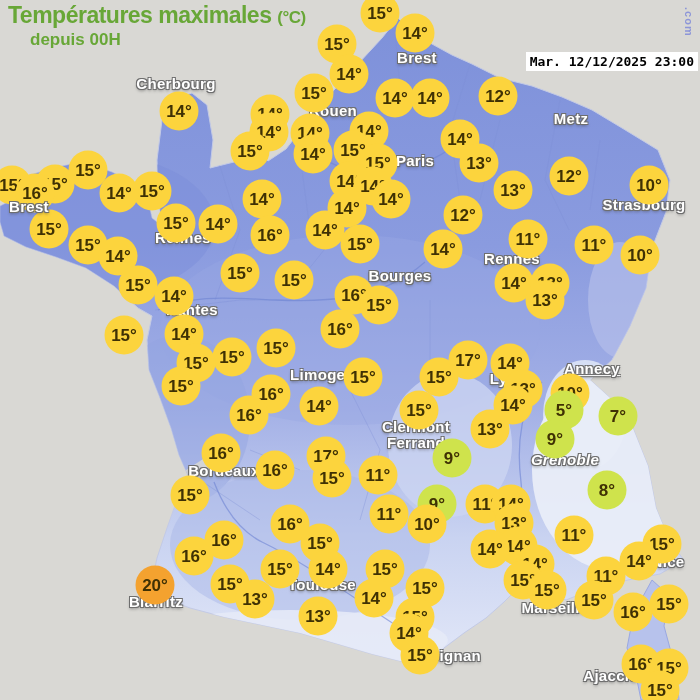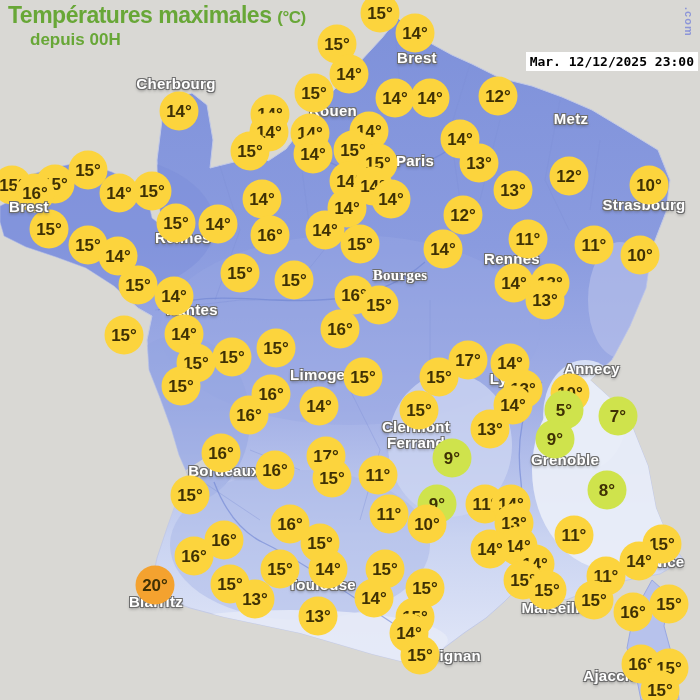--- a/index.html
+++ b/index.html
@@ -125,27 +125,27 @@
       <div class="city" style="left: 176px; top: 84px;">Cherbourg</div>
       <div class="city" style="left: 417px; top: 58px;">Brest</div>
       <div class="city" style="left: 333px; top: 111px;">Rouen</div>
       <div class="city" style="left: 415px; top: 161px;">Paris</div>
       <div class="city" style="left: 571px; top: 119px;">Metz</div>
       <div class="city" style="left: 644px; top: 205px; text-align: center;">Strasbourg</div>
       <div class="city above" style="left: 29px; top: 207px;">Brest</div>
       <div class="city" style="left: 183px; top: 238px;">Rennes</div>
       <div class="city" style="left: 512px; top: 259px;">Rennes</div>
       <div class="city" style="left: 192px; top: 310px;">Nantes</div>
-      <div class="city" style="left: 400px; top: 276px; font-family: Liberation Serif, serif;">Bourges</div>
+      <div class="city" style="left: 400px; top: 276px;">Bourges</div>
       <div class="city" style="left: 322px; top: 375px;">Limoges</div>
       <div class="city" style="left: 416px; top: 435px;">Clermont
 Ferrand</div>
       <div class="city" style="left: 508px; top: 379px;">Lyon</div>
-      <div class="city" style="left: 592px; top: 369px;">Annecy</div>
-      <div class="city" style="left: 565px; top: 460px;">Grenoble</div>
+      <div class="city" style="left: 592px; top: 369px; text-decoration: underline;">Annecy</div>
+      <div class="city" style="left: 565px; top: 460px; font-style: italic;">Grenoble</div>
       <div class="city" style="left: 224px; top: 471px;">Bordeaux</div>
       <div class="city" style="left: 156px; top: 602px;">Biarritz</div>
       <div class="city" style="left: 322px; top: 585px;">Toulouse</div>
       <div class="city" style="left: 555px; top: 608px;">Marseille</div>
       <div class="city" style="left: 668px; top: 562px;">Nice</div>
       <div class="city" style="left: 443px; top: 656px;">Perpignan</div>
       <div class="city" style="left: 611px; top: 676px;">Ajaccio</div>
     </div>
   <div id="bubbles">
       <div class="bubble c-y" style="left: 380px; top: 13px;">15°</div>

